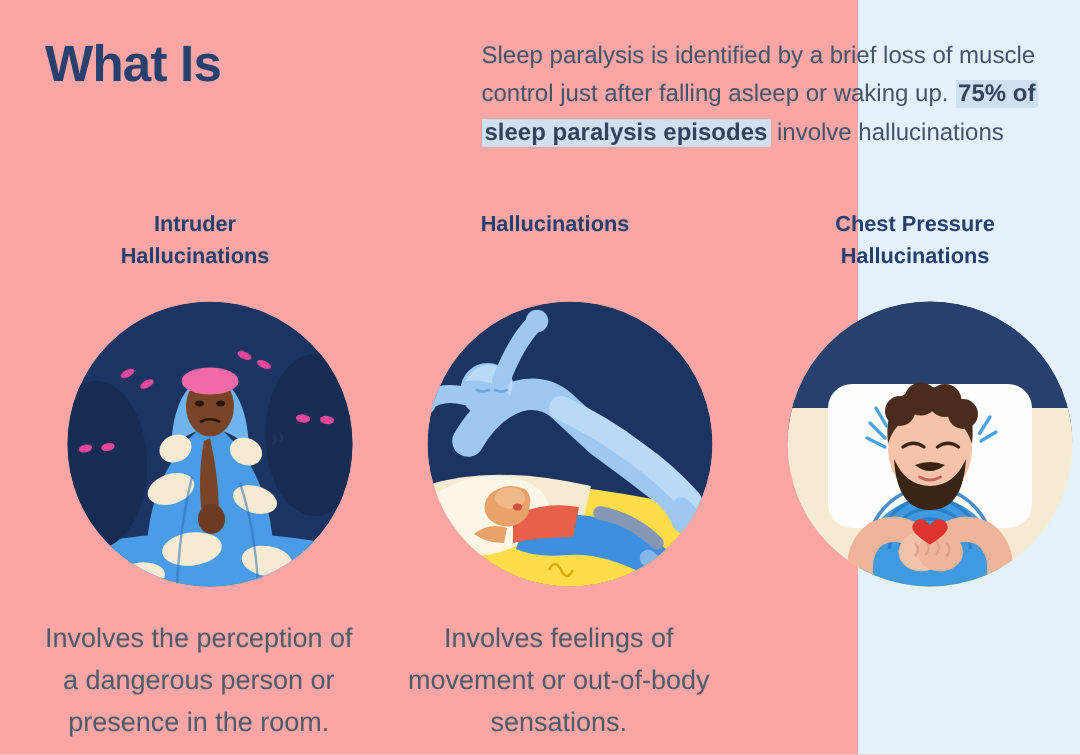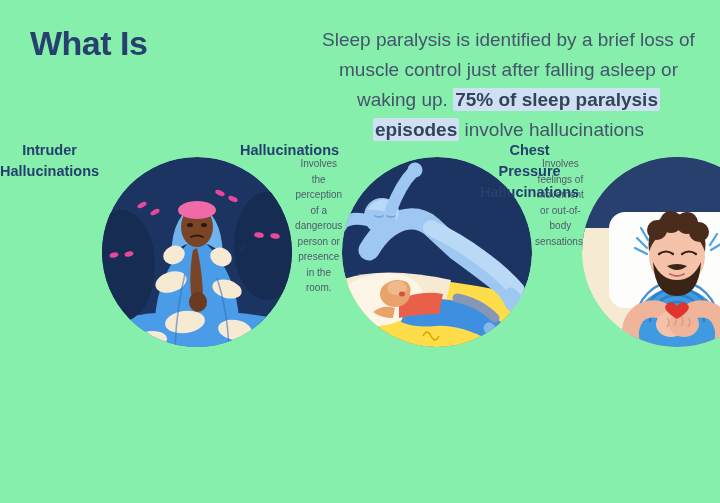--- a/index.html
+++ b/index.html
@@ -8,23 +8,23 @@
   }
   body {
     width: 720px;
     height: 503px;
     background: #e4f0fa;
     font-family: "Liberation Sans", sans-serif;
     overflow: hidden;
   }
   #infographic {
     position: relative;
-    width: 720px;
+    width: 572px;
     height: 503px;
-    background: #86efac;
+    background: #fca5a5;
   }
 
   
   .header {
     position: absolute;
     left: 0; top: 0;
     width: 720px;
     height: 130px;
   }
   .title {
@@ -36,23 +36,23 @@
     font-size: 34px;
     font-weight: bold;
     line-height: 1.25;
     letter-spacing: -0.5px;
   }
   .intro {
     position: absolute;
     right: 24px;
     top: 25px;
     width: 375px;
-    text-align: center;
+    text-align: left;
     color: #46546b;
-    font-size: 19px;
+    font-size: 16px;
     line-height: 1.58;
   }
   .intro .hl {
     font-weight: bold;
     color: #33435c;
     background: #cfe0f2;
     padding: 1px 2px;
     border-radius: 2px;
     box-decoration-break: clone;
     -webkit-box-decoration-break: clone;
@@ -62,22 +62,22 @@
   .columns {
     position: absolute;
     left: 0;
     top: 140px;
     width: 720px;
     display: flex;
   }
   .col {
     width: 240px;
     display: flex;
-    flex-direction: row;
-    align-items: flex-start;
+    flex-direction: column;
+    align-items: flex-end;
   }
   .col-heading {
     color: #25406e;
     font-size: 14.5px;
     font-weight: bold;
     line-height: 1.45;
     text-align: center;
     height: 44px;
     width: 220px;
   }
@@ -86,21 +86,21 @@
     height: 200px;
     margin-top: 12px;
     display: flex;
     align-items: center;
     justify-content: center;
   }
   .col-caption {
     margin-top: 16px;
     width: 215px;
     color: #4f5b6b;
-    font-size: 10px;
+    font-size: 18px;
     line-height: 1.55;
     text-align: center;
   }
   svg { display: block; }
 </style>
 </head>
 <body>
 
 <div id="infographic">
 

